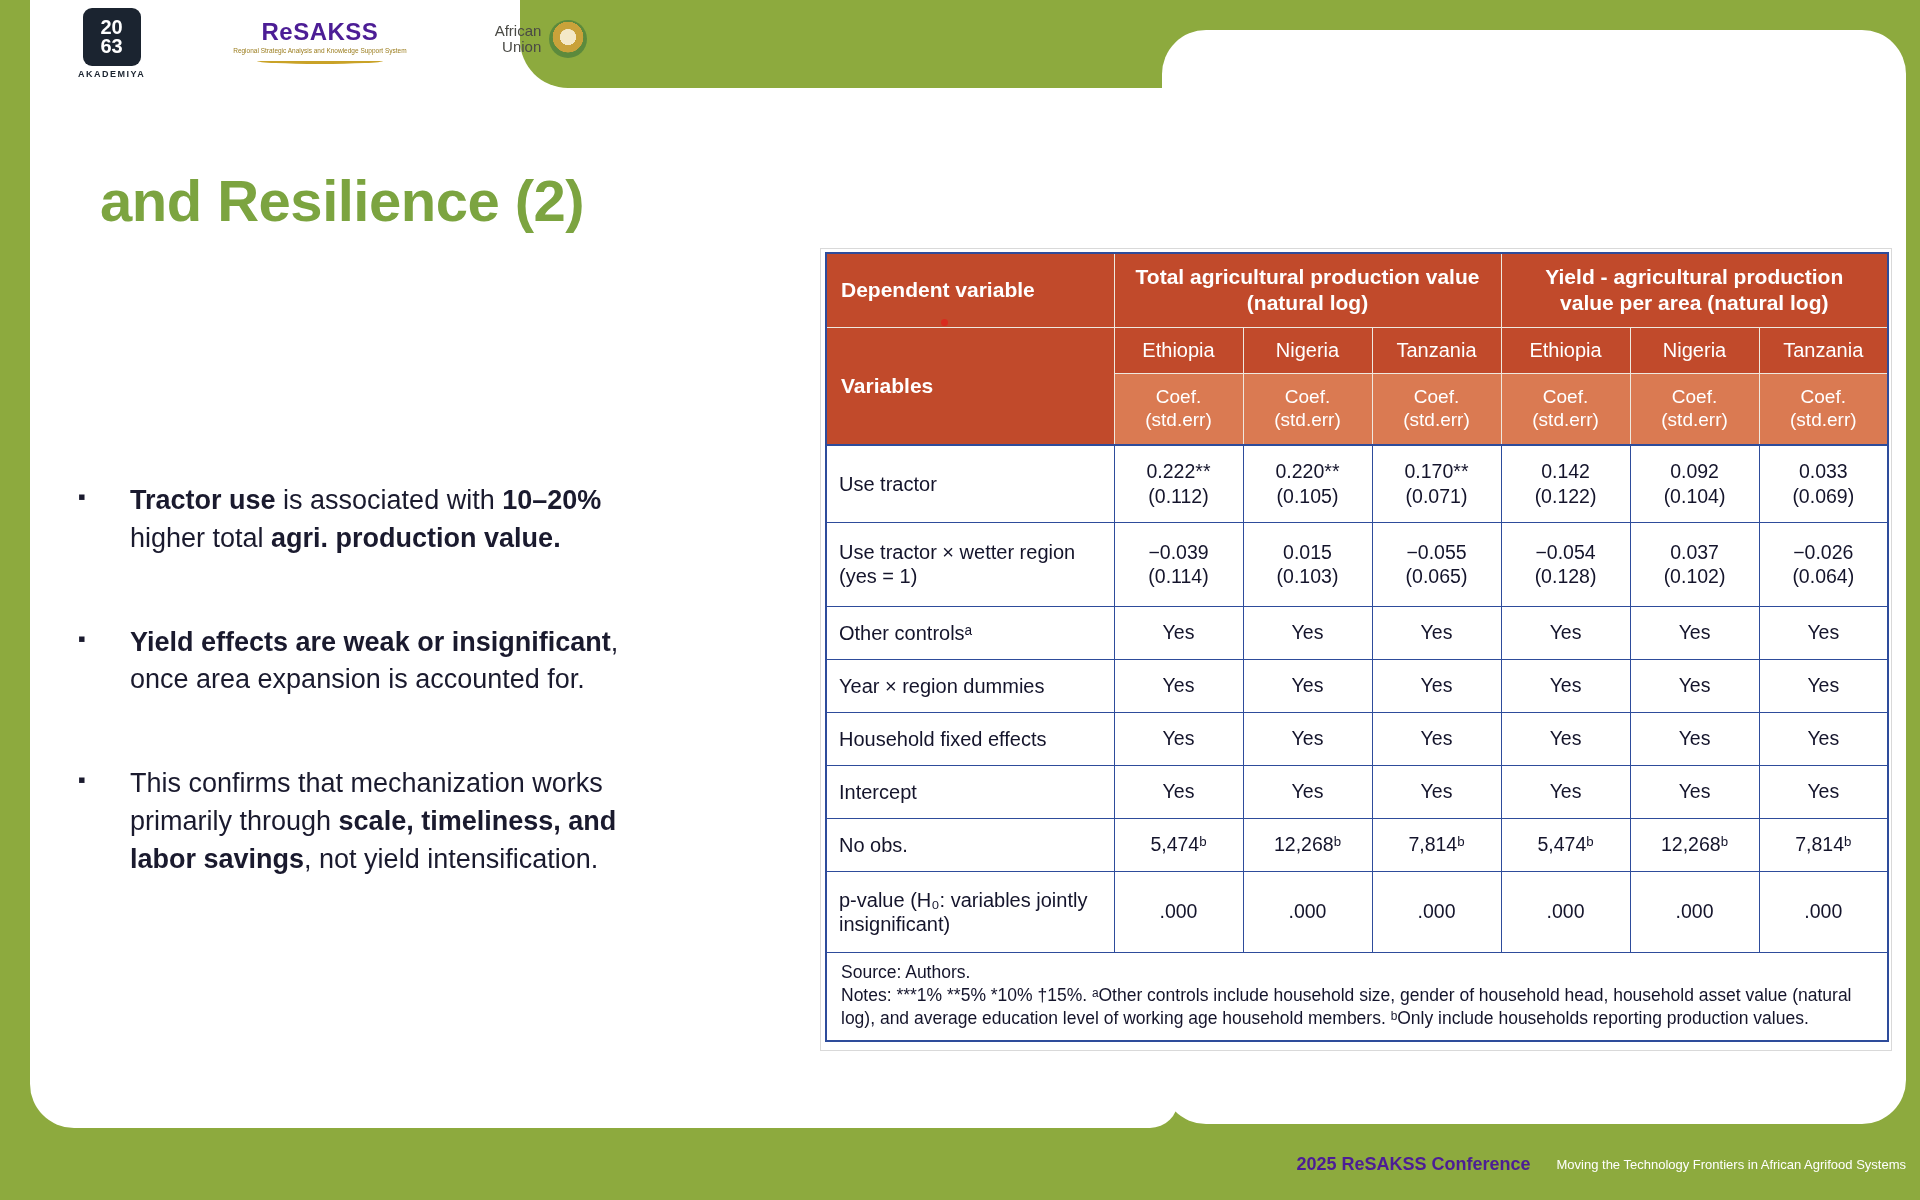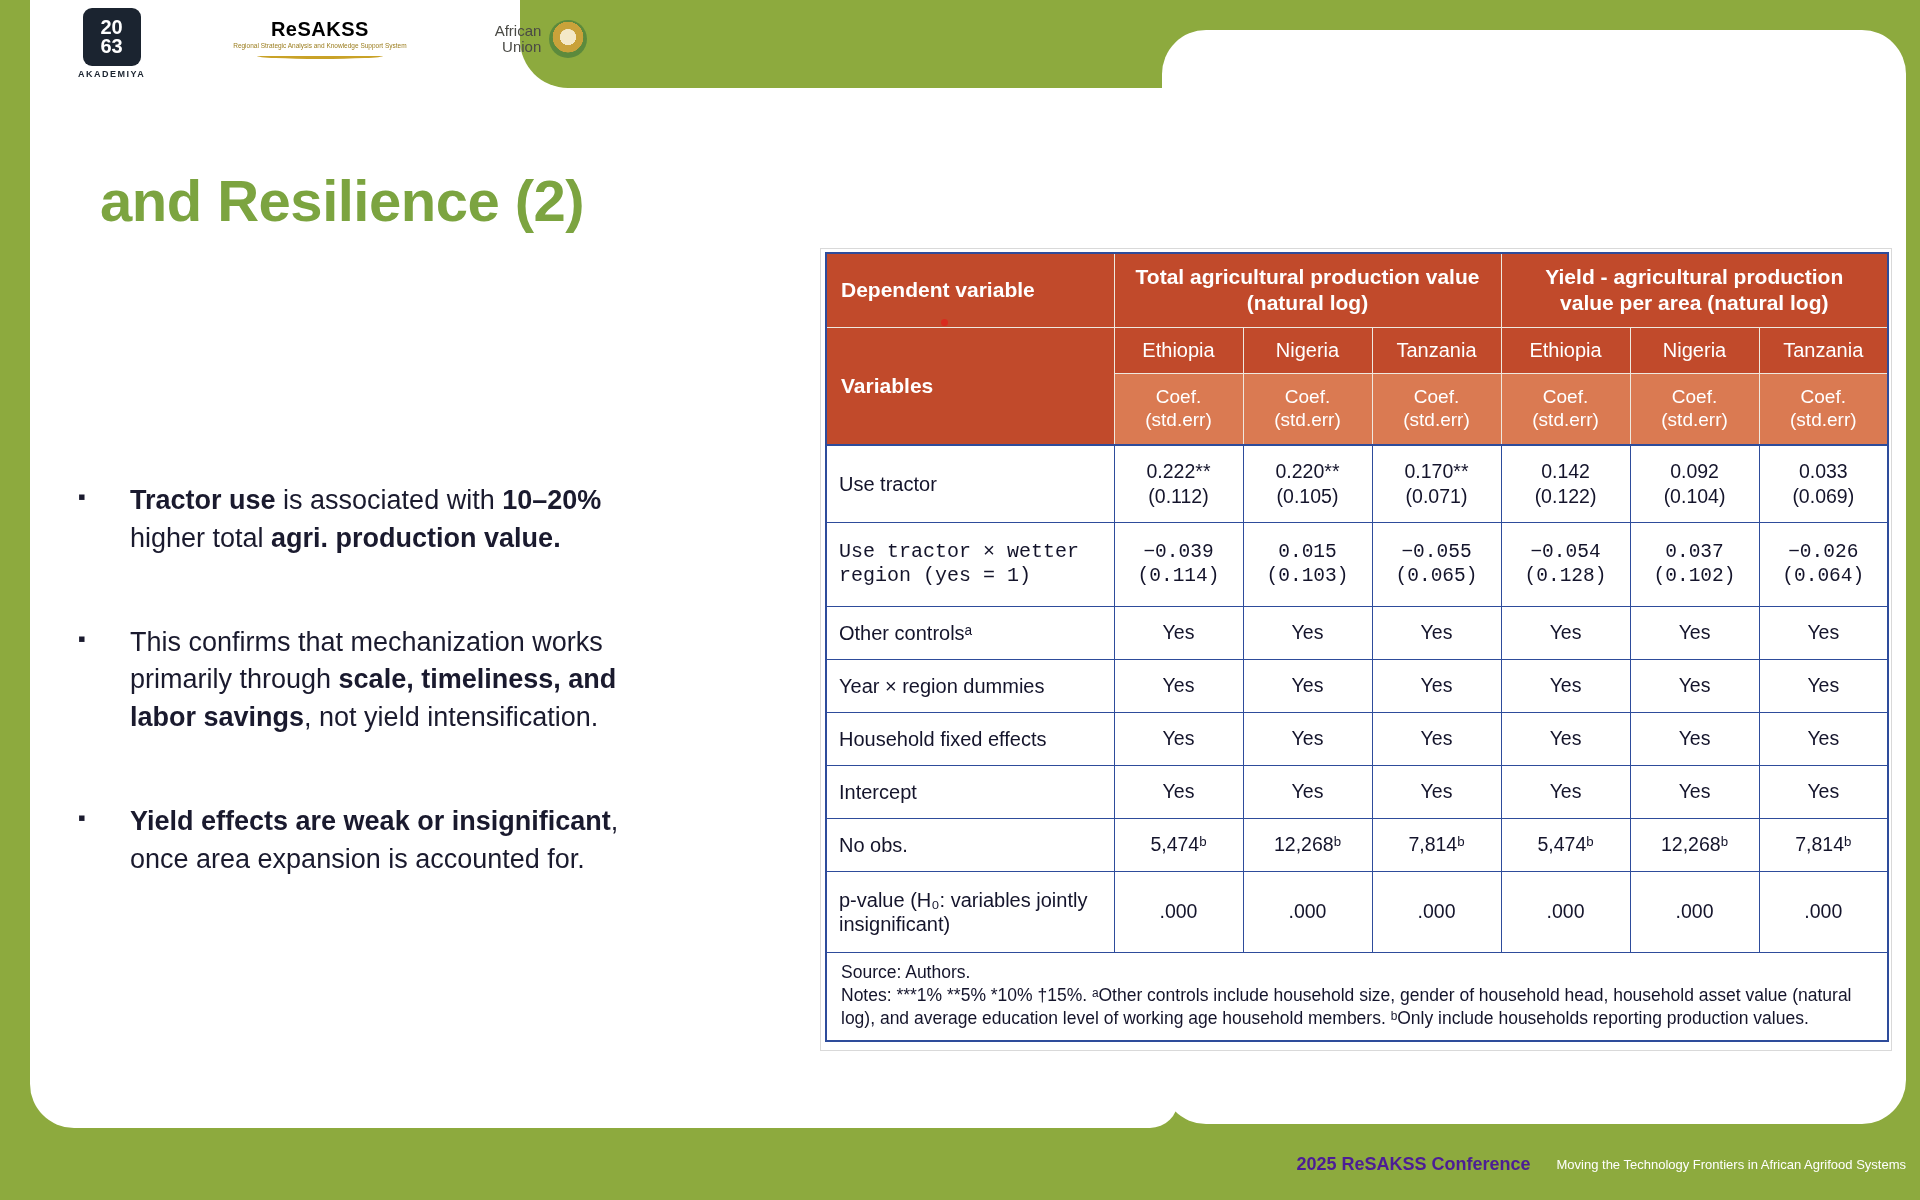--- a/index.html
+++ b/index.html
@@ -32,21 +32,21 @@
     display:flex; align-items:flex-start; gap:88px; z-index:5;
   }
   .logo-ak { display:flex; flex-direction:column; align-items:center; }
   .ak-box {
     width:58px; height:58px; background:#1B2430; border-radius:9px;
     color:#fff; font-weight:bold; font-size:20px; line-height:0.95;
     display:flex; flex-direction:column; align-items:center; justify-content:center;
   }
   .ak-caption { font-size:9px; letter-spacing:1.5px; color:#1B2430; margin-top:3px; font-weight:bold; }
   .logo-rs { display:flex; flex-direction:column; align-items:center; padding-top:10px; }
-  .rs-name { color:#000000; font-size:20px; font-weight:bold; letter-spacing:0.5px; }
+  .rs-name { color:#4c1d95; font-size:24px; font-weight:bold; letter-spacing:0.5px; }
   .rs-tag { color:#9B7D1E; font-size:6.5px; margin-top:1px; white-space:nowrap; }
   .rs-arc { width:126px; height:6px; border-bottom:3px solid #C9A227; border-radius:0 0 60% 60%; margin-top:4px; }
   .logo-au { display:flex; align-items:center; gap:8px; padding-top:12px; }
   .au-text { font-size:15px; color:#4A4A45; line-height:1.1; text-align:right; }
   .au-globe {
     width:38px; height:38px; border-radius:50%;
     background:radial-gradient(circle at 50% 45%, #F4E9C8 0 28%, #C9A23A 29% 54%, #5C8A3C 55% 100%);
   }
 
   
@@ -94,21 +94,21 @@
     white-space:pre-line; line-height:1.2; padding:4px 0;
   }
   #results td { border:1px solid #2E4C9B; }
   #results tbody tr:nth-child(4) td { border-top:2px solid #2E4C9B; }
   td.rl { text-align:left; padding:6px 8px 6px 12px; font-size:20px; line-height:1.2; }
   td.val { text-align:center; font-size:19.5px; white-space:pre-line; line-height:1.25; }
   #results tbody tr:nth-child(1) { height:74px; }
   #results tbody tr:nth-child(2) { height:46px; }
   #results tbody tr:nth-child(3) { height:72px; }
   #results tbody tr:nth-child(4) { height:77px; }
-  #results tbody tr:nth-child(5) { height:84px;font-family:Liberation Mono, monospace; }
+  #results tbody tr:nth-child(5) { height:84px; }
   #results tbody tr:nth-child(n+6):nth-child(-n+10) { height:53px; }
   #results tbody tr:nth-child(11) { height:81px; }
   td.notes {
     text-align:left; padding:8px 14px 10px; font-size:17.5px; line-height:1.32;
     border:1px solid #2E4C9B;
   }
   td.notes div { margin:0; }
 
   
   .footer {
@@ -148,22 +148,22 @@
   </div>
 </div>
 
 <h1 class="slide-title">
   <br>
   <span>and Resilience (2)</span>
 </h1>
 
 <ul class="bullet-list" id="bullet-list">
     <li><strong>Tractor use</strong><span> is associated with </span><strong>10–20%</strong><span> higher total </span><strong>agri. production value.</strong></li>
+    <li><strong>Yield effects are weak or insignificant</strong><span>, once area expansion is accounted for.</span></li>
     <li><span>This confirms that mechanization works primarily through </span><strong>scale, timeliness, and labor savings</strong><span>, not yield intensification.</span></li>
-    <li><strong>Yield effects are weak or insignificant</strong><span>, once area expansion is accounted for.</span></li>
   </ul>
 
 <div class="tablewrap">
   <div class="red-dot"></div>
   <table id="results">
     <colgroup>
       <col style="width:288px">
       <col style="width:129px">
         <col style="width:129px">
         <col style="width:129px">

